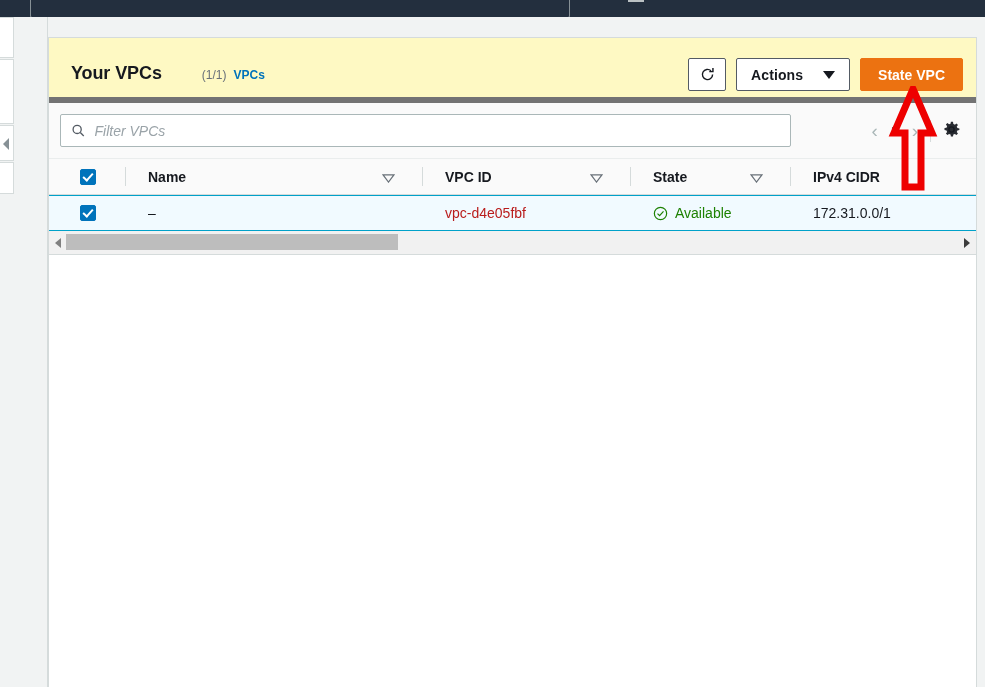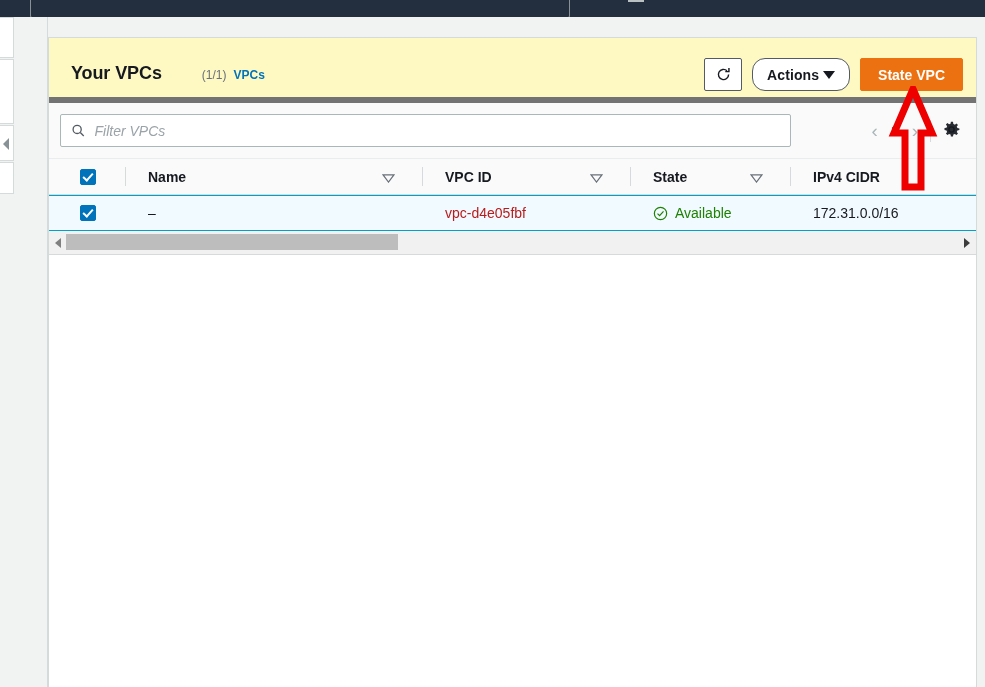--- a/index.html
+++ b/index.html
@@ -147,21 +147,21 @@
     font-size: 14px;
     font-weight: bold;
     display: flex;
     align-items: center;
     justify-content: center;
     cursor: pointer;
     padding: 0 14px;
     white-space: nowrap;
   }
   .btn-icon { width: 38px; padding: 0; }
-  .btn-actions { gap: 4px; letter-spacing: .1px; border-radius: 13px; }
+  .btn-actions { gap: 20px; letter-spacing: .1px; }
   .caret-down {
     width: 0; height: 0;
     border-left: 6px solid transparent;
     border-right: 6px solid transparent;
     border-top: 8px solid #16191f;
   }
   .btn-primary {
     background: #ec7211;
     border-color: #ec7211;
     color: #ffffff;
@@ -512,21 +512,21 @@
       <div class="cell col-state">
         <span class="state-wrap">
           <svg width="15" height="15" viewBox="0 0 20 20">
             <circle cx="10" cy="10" r="8.2" fill="none" stroke="#1d8102" stroke-width="1.6"></circle>
             <path d="M6 10.2 L8.8 13 L14 7.2" fill="none" stroke="#1d8102" stroke-width="1.6"></path>
           </svg>
           <span class="state-text">Available</span>
         </span>
       </div>
       <div class="cell col-cidr">
-        <span class="td-text">172.31.0.0/16</span>
+        <span class="td-text">172.31.0.0/1</span>
       </div>
     </div>
 
     <div class="hscroll">
       <div class="hscroll-arrow left"></div>
       <div class="hscroll-thumb"></div>
       <div class="hscroll-arrow right"></div>
     </div>
   </div>
 

